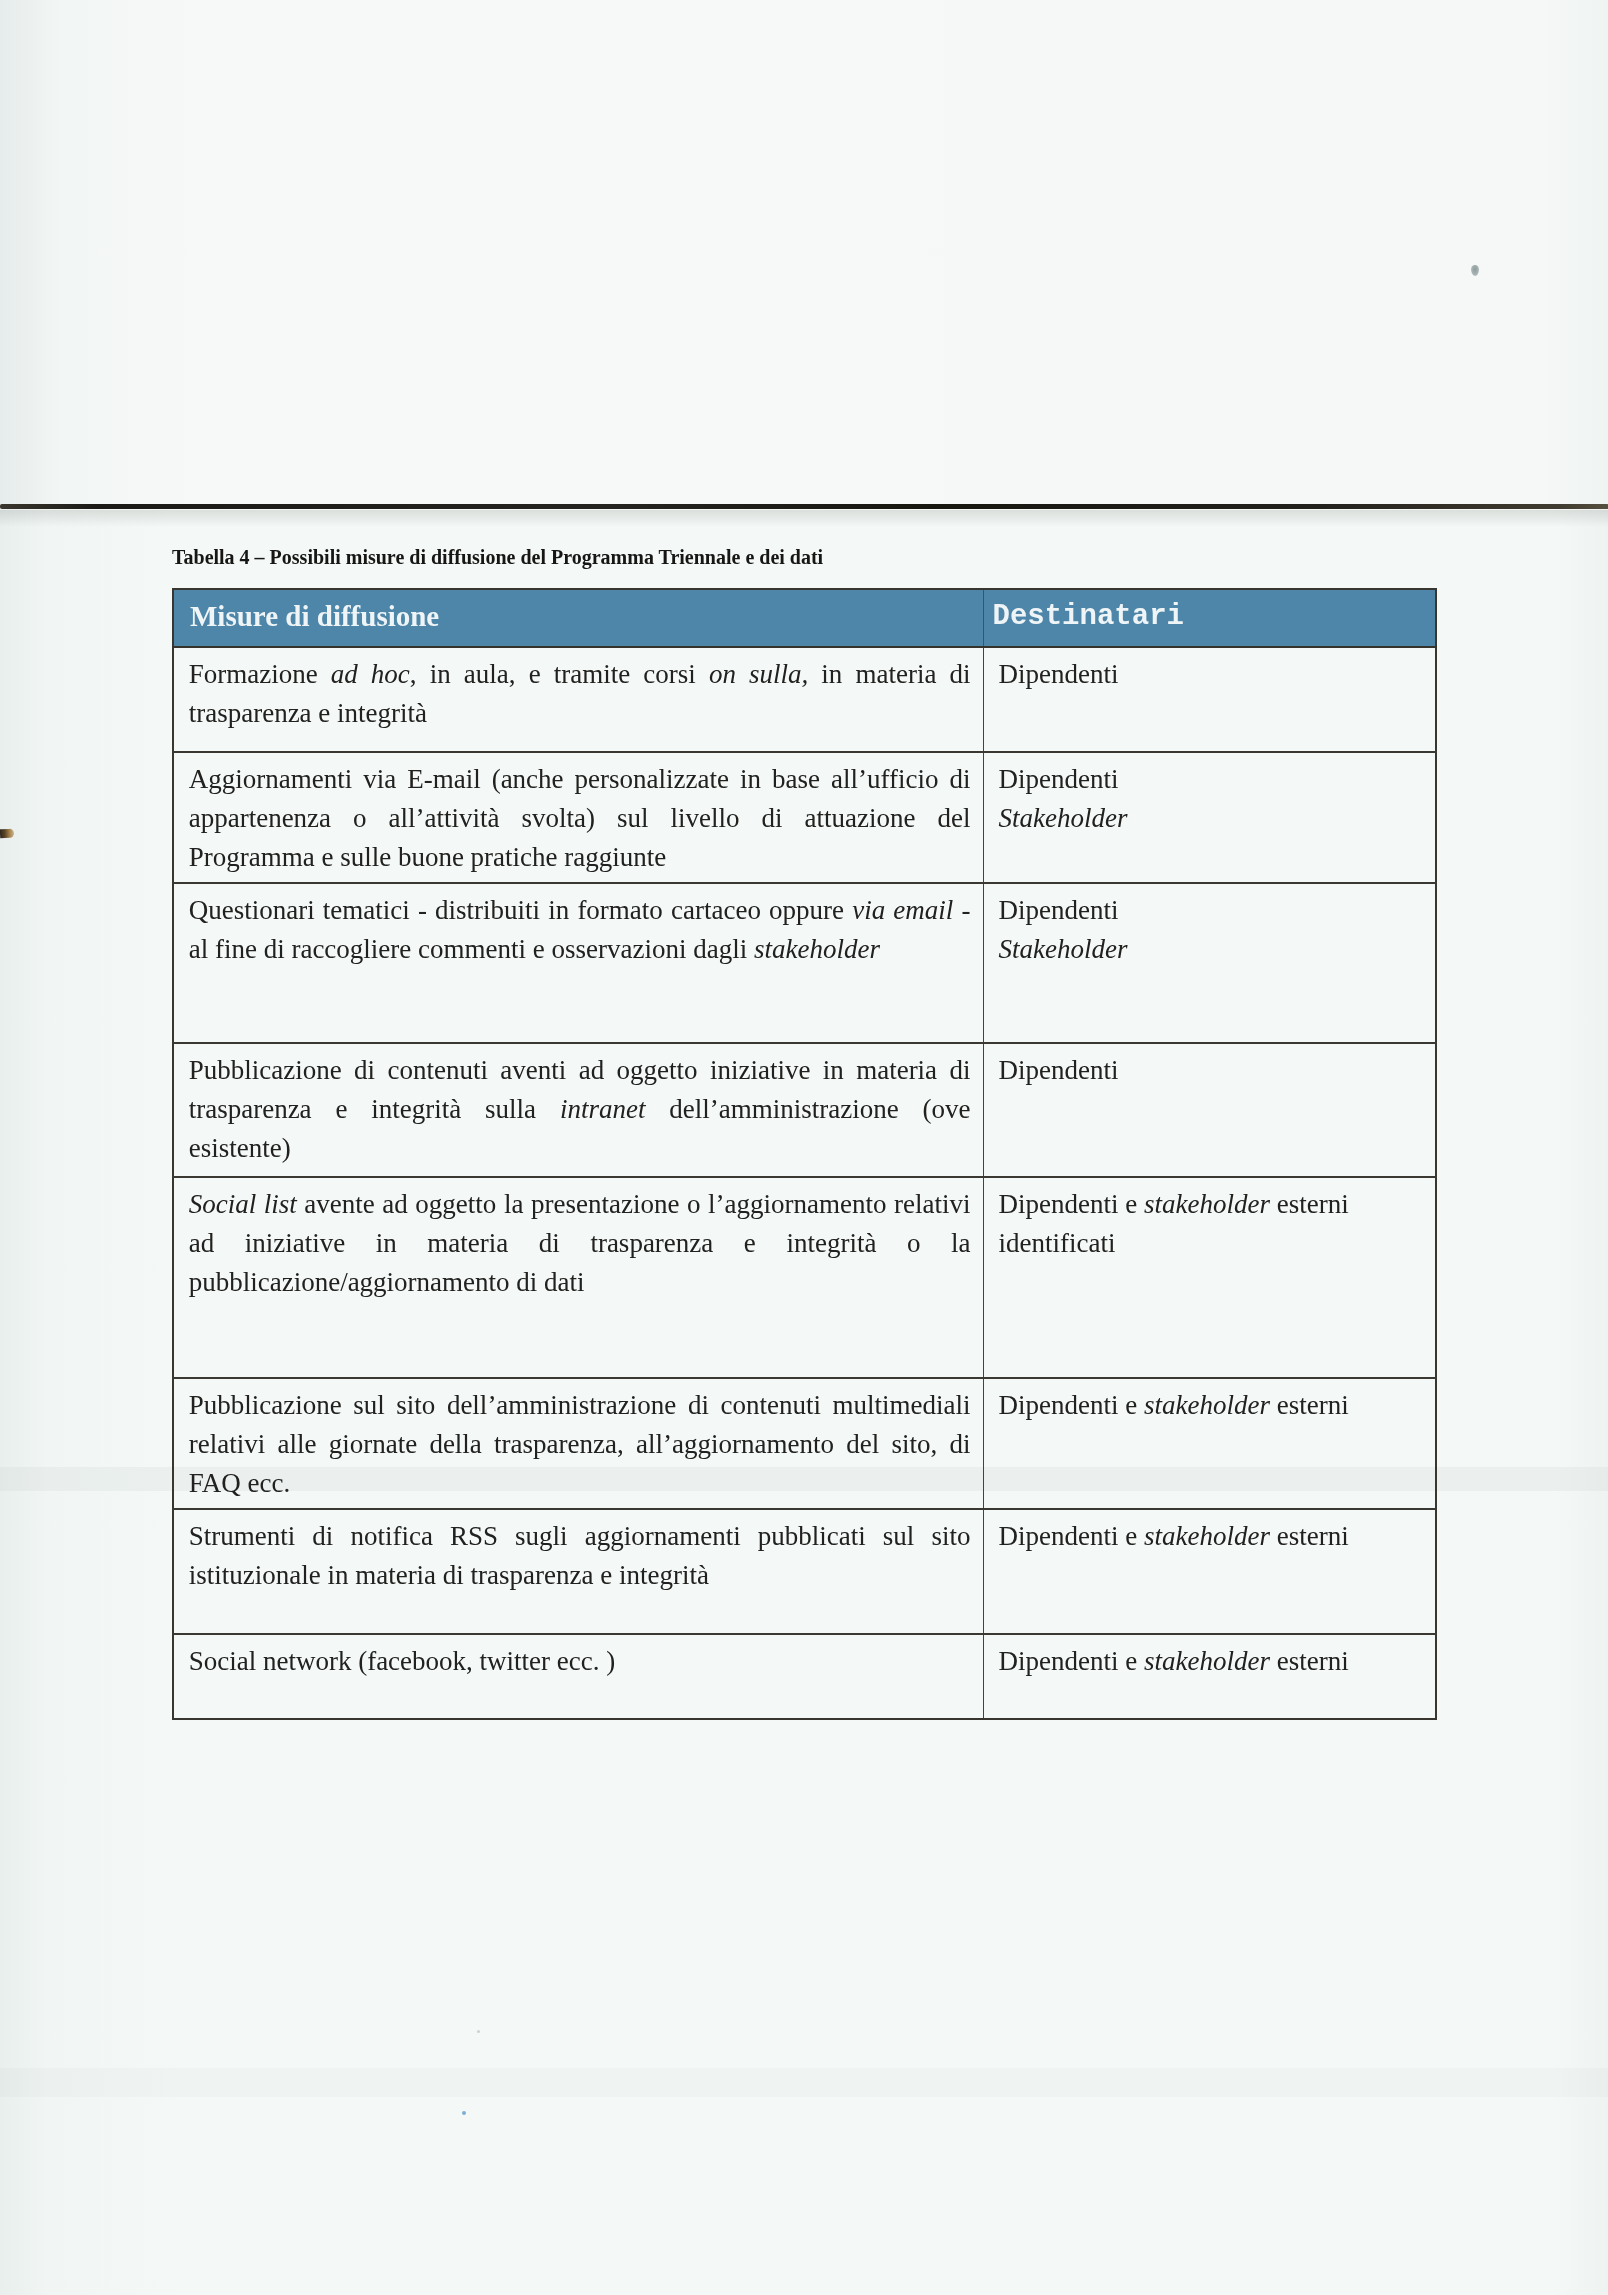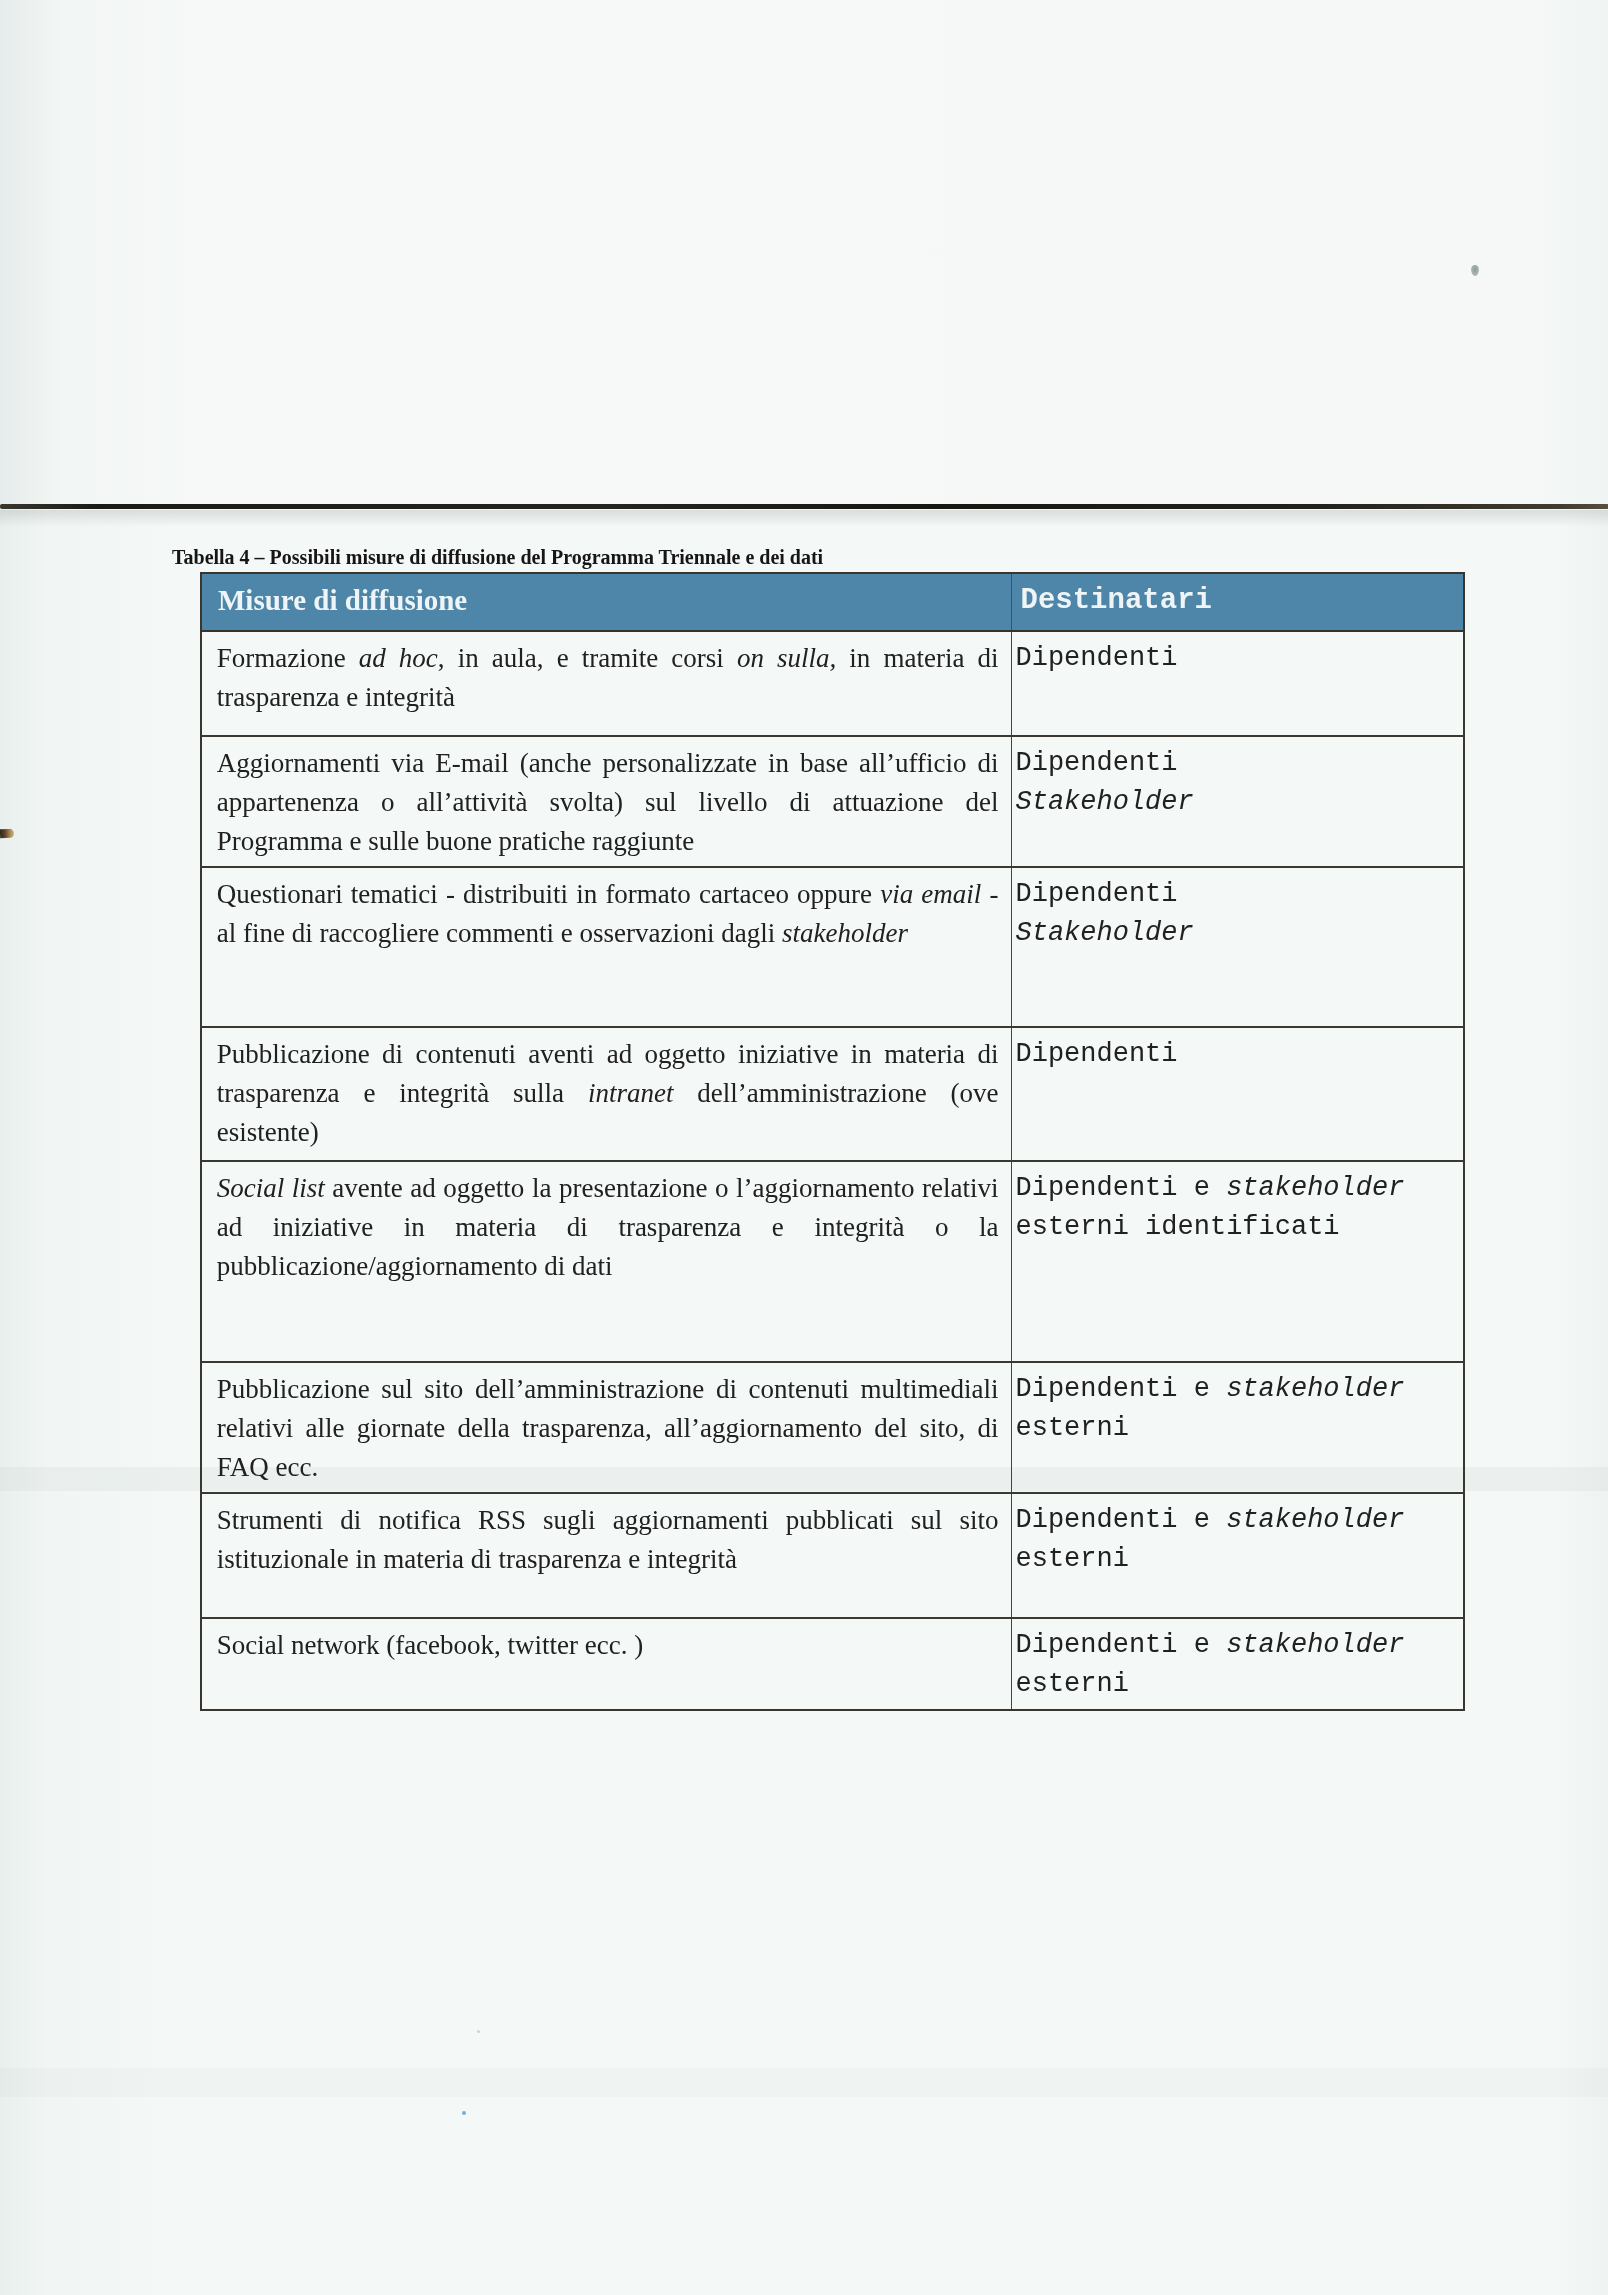--- a/index.html
+++ b/index.html
@@ -33,45 +33,44 @@
   .scan-band-b{
     position:absolute;left:0;top:2068px;width:1609px;height:29px;
     background:rgba(130,145,140,0.045);
   }
   .doc-title{
     position:absolute;left:172px;top:541px;width:1202px;
     font-size:20px;font-weight:bold;line-height:32px;color:#161614;
     letter-spacing:0px;
   }
   .doc-table{
-    position:absolute;left:172px;top:572px;width:1264px;
+    position:absolute;left:172px;top:588px;width:1264px;
     border-collapse:collapse;table-layout:fixed;
     border:2px solid #38362f;
-    margin-left:28px;
   }
   .doc-table col.c1{width:810px;}
   .doc-table col.c2{width:453px;}
   .doc-table th{
     height:52px;
     background:#4d86a8;
     color:#eff5f7;
     font-size:29px;font-weight:bold;
     text-align:left;vertical-align:middle;
     padding:0 0 4px 16px;
     border-bottom:2px solid #35332c;
   }
   .doc-table th.recipients-h{border-left:1.3px solid #3e545f;padding-left:9px;font-family:Liberation Mono, monospace;}
   .doc-table td{
     vertical-align:top;
     font-size:27px;line-height:39px;
     padding:6.7px 12px 5.3px 14.7px;
     border-top:2px solid #3b3831;
   }
   .doc-table tbody tr:first-child td{border-top:none;}
-  .doc-table td.recipients{border-left:1.3px solid #45433e;padding-left:4px;font-family:Liberation Mono, monospace;}
+  .doc-table td.recipients{border-left:1.3px solid #45433e;padding-left:15px;}
   .doc-table td.measure .just{text-align:justify;}
   .doc-table i{font-style:italic;}
   
   tbody tr:nth-child(1) td{height:91px;}
   tbody tr:nth-child(2) td{height:116px;}
   tbody tr:nth-child(3) td{height:146px;}
   tbody tr:nth-child(4) td{height:120px;}
   tbody tr:nth-child(5) td{height:187px;}
   tbody tr:nth-child(6) td{height:80px;}
   tbody tr:nth-child(7) td{height:111px;}

